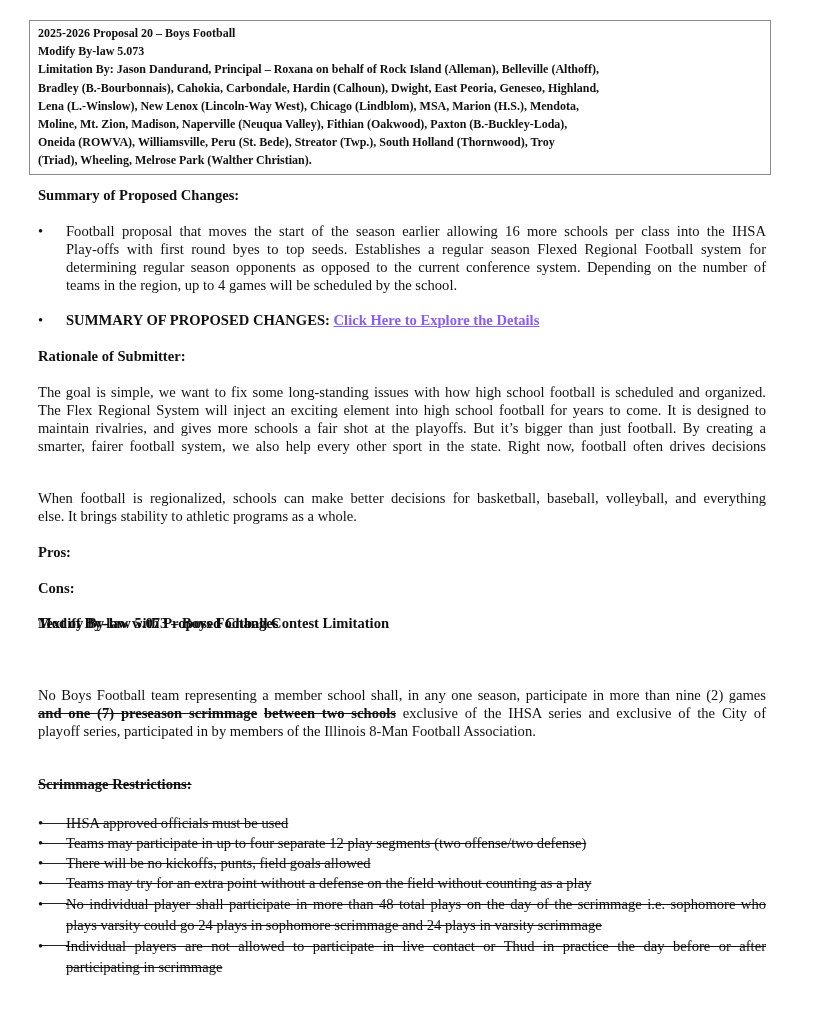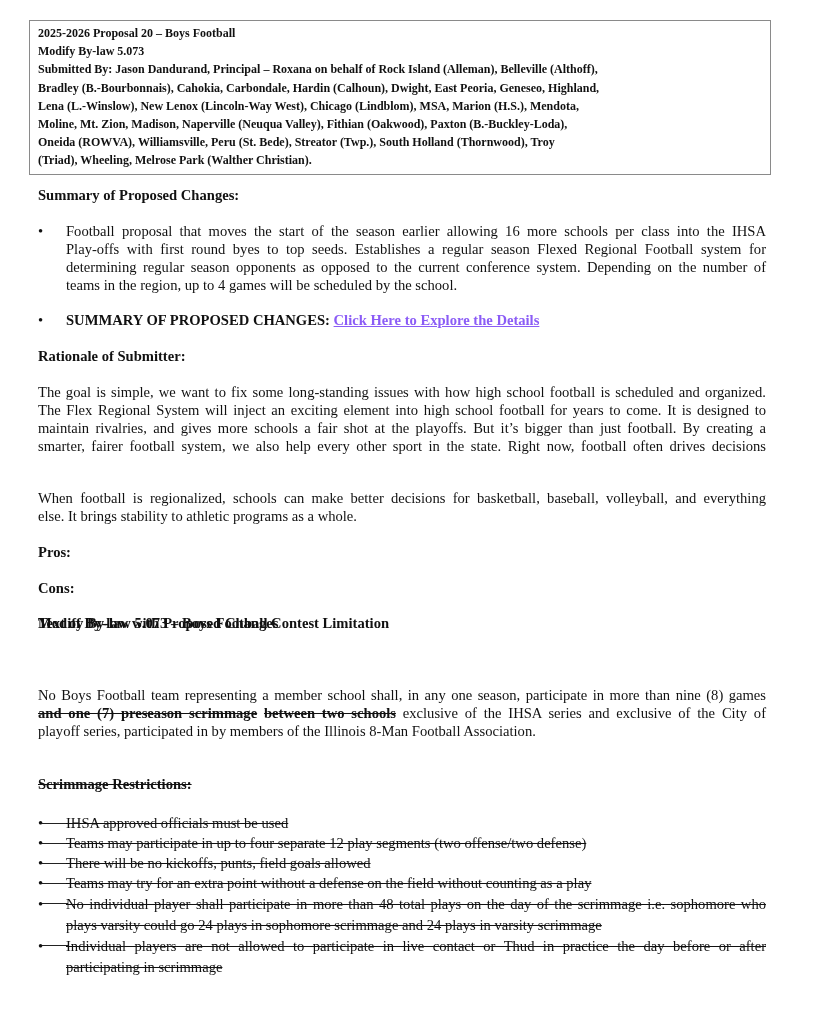--- a/index.html
+++ b/index.html
@@ -29,21 +29,21 @@
   .bold { font-weight: bold; }
   .s-bullet { position: absolute; left: 0; width: 28px; }
   .s-bullet::after { content: ""; position: absolute; left: 4px; right: -2px; top: 9px; border-top: 1px solid #222; }
 </style>
 </head>
 <body>
 
 <div class="header-box">
   <div>2025-2026 Proposal 20 – Boys Football</div>
   <div>Modify By-law 5.073</div>
-  <div>Submitted By: Jason Dandurand, Principal – Roxana on behalf of Rock Island (Alleman), Belleville (Althoff),</div>
+  <div>Limitation By: Jason Dandurand, Principal – Roxana on behalf of Rock Island (Alleman), Belleville (Althoff),</div>
   <div>Bradley (B.-Bourbonnais), Cahokia, Carbondale, Hardin (Calhoun), Dwight, East Peoria, Geneseo, Highland,</div>
   <div>Lena (L.-Winslow), New Lenox (Lincoln-Way West), Chicago (Lindblom),  MSA, Marion (H.S.), Mendota,</div>
   <div>Moline, Mt. Zion, Madison, Naperville (Neuqua Valley), Fithian (Oakwood), Paxton (B.-Buckley-Loda),</div>
   <div>Oneida (ROWVA), Williamsville, Peru (St. Bede), Streator (Twp.), South Holland (Thornwood), Troy</div>
   <div>(Triad), Wheeling, Melrose Park (Walther Christian).</div>
 </div>
 
 <div class="content">
 
   <div class="heading" style="top:186px;">Summary of Proposed Changes:</div>
@@ -78,21 +78,21 @@
     <span class="ln">When football is regionalized, schools can make better decisions for basketball, baseball, volleyball, and everything</span>
     <span class="ln last">else. It brings stability to athletic programs as a whole.</span>
   </div>
 
   <div class="heading" style="top:543px;">Pros:</div>
   <div class="heading" style="top:579px;">Cons:</div>
   <div class="heading" style="top:614px;">Text of By-law with Proposed Changes</div>
   <div class="heading" style="top:614px;">Modify By-law 5.073 – Boys Football Contest Limitation</div>
 
   <div class="para" style="top:686px;">
-    <span class="ln">No Boys Football team representing a member school shall, in any one season, participate in more than nine (8) games</span>
+    <span class="ln">No Boys Football team representing a member school shall, in any one season, participate in more than nine (2) games</span>
     <span class="ln"><span class="bold strike">and one (7) preseason scrimmage</span> <span class="bold strike">between two schools</span><span> exclusive of the IHSA series and exclusive of the City of</span></span>
     <span class="ln last">playoff series, participated in by members of the Illinois 8-Man Football Association.</span>
   </div>
 
   <div class="heading strike" style="top:775px;">Scrimmage Restrictions:</div>
 
   <div class="bullet-row" style="top:814px;">
     <span class="s-bullet">•</span>
     <div class="bullet-text strike">
         <span class="ln last">IHSA approved officials must be used</span>

